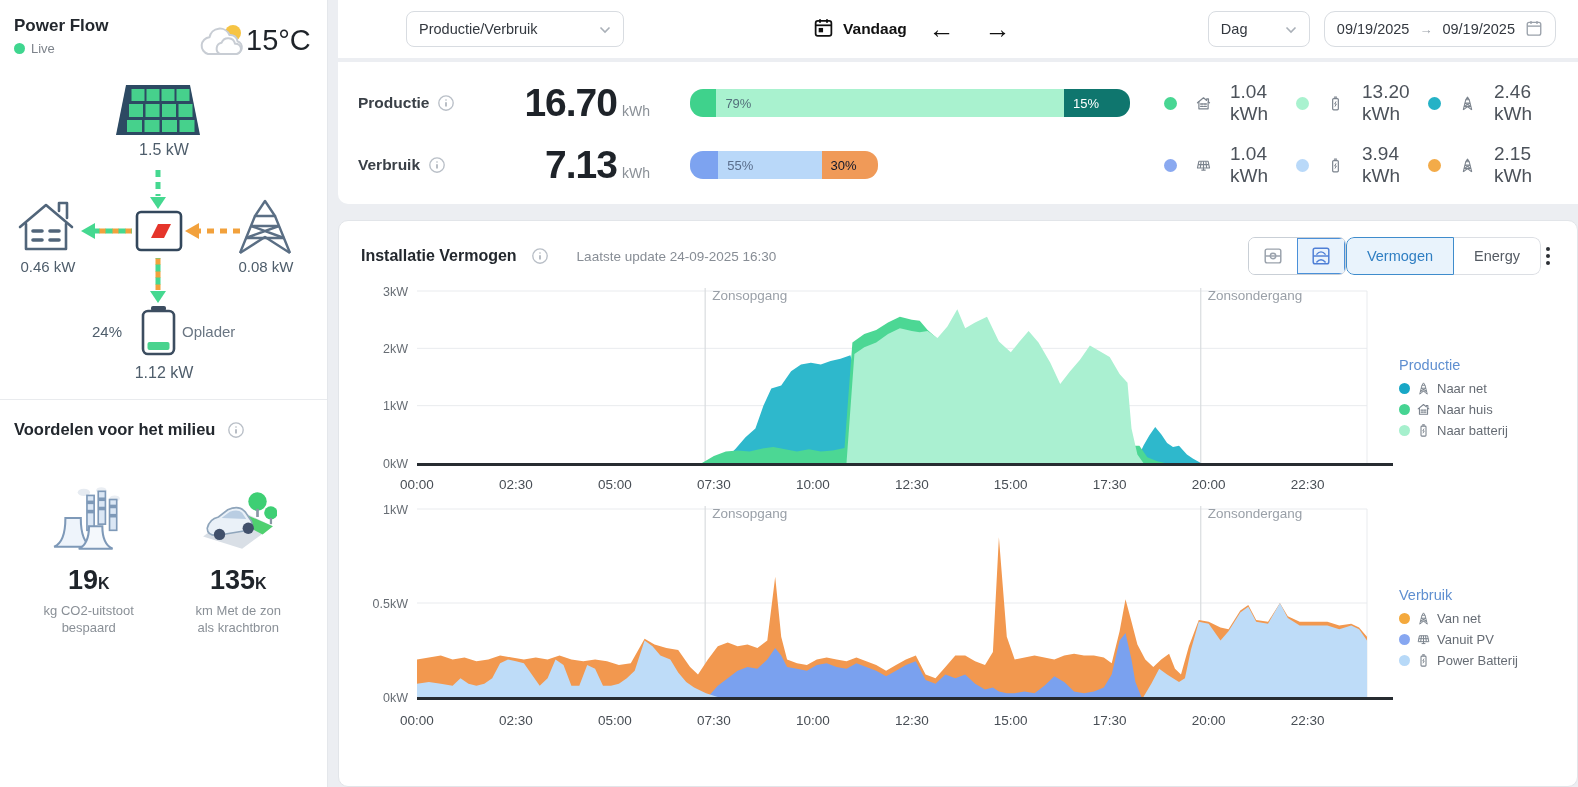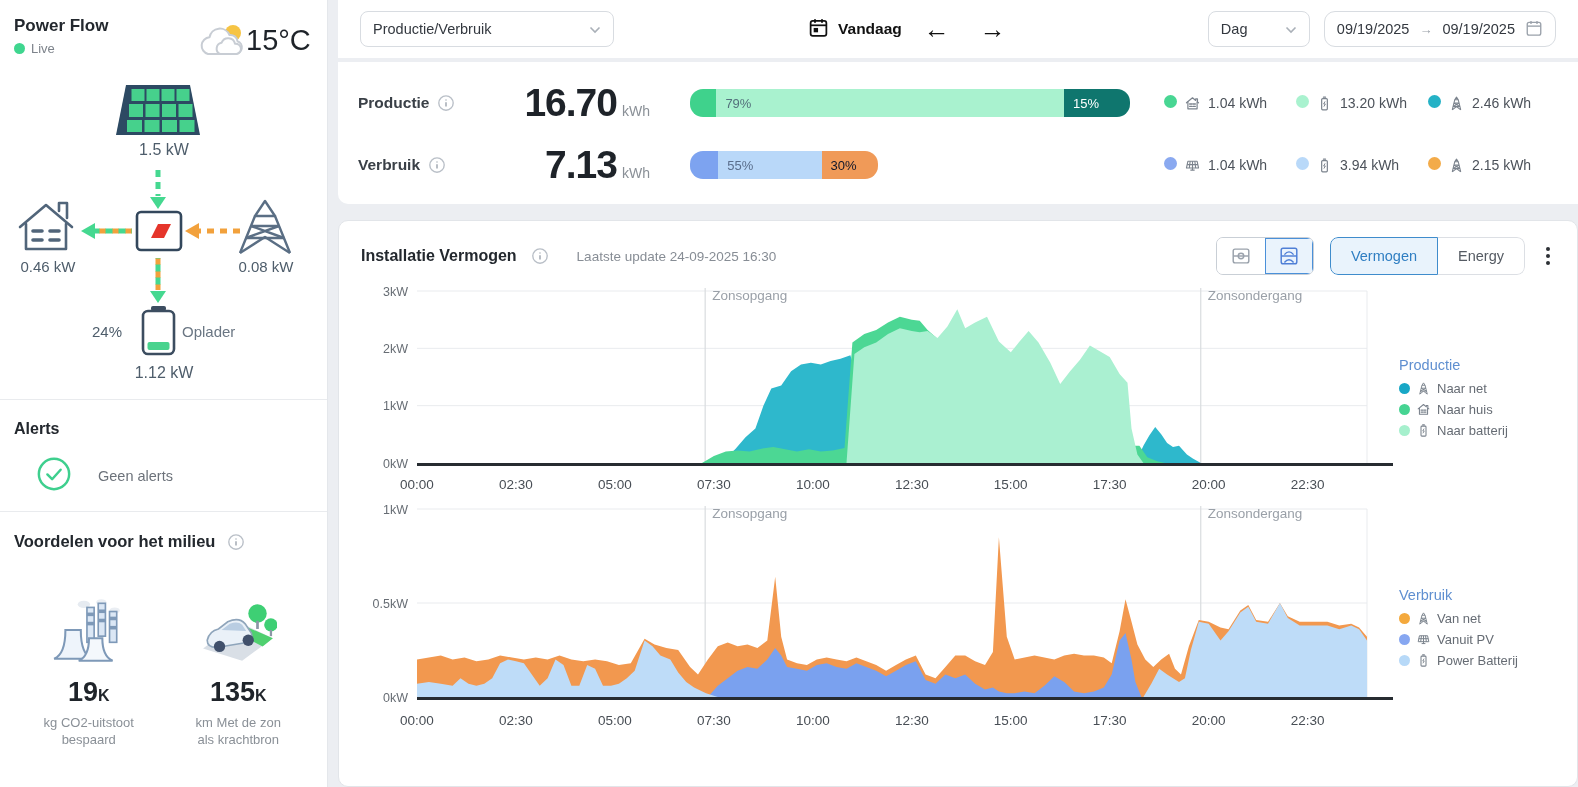--- a/index.html
+++ b/index.html
@@ -24,21 +24,21 @@
   .env-stats { display:flex; margin-top:46px; }
   .env-stat { width:50%; text-align:center; }
   .env-num { font-size:27px; font-weight:700; color:#1f242a; margin-top:10px; }
   .env-num .suf { font-size:16px; font-weight:700; }
   .env-label { font-size:13px; color:#8a9097; margin-top:6px; line-height:17px; }
 
   
   .main { flex:1; min-width:0; margin-left:10px; display:flex; flex-direction:column; }
   .toolbar { height:58px; background:#fff; display:flex; align-items:center; padding:0 22px; justify-content:space-between; }
   .select { border:1px solid #d8dce1; border-radius:8px; height:36px; display:flex; align-items:center; justify-content:space-between; padding:0 12px; font-size:14.5px; color:#33383f; background:#fff; cursor:pointer; }
-  .sel-view { width:254px; }
+  .sel-view { width:218px;margin-left:46px; }
   .sel-period { width:102px; }
   .tb-center { display:flex; align-items:center; gap:14px; }
   .tb-today { display:flex; align-items:center; gap:9px; font-size:15.5px; font-weight:700; color:#111; cursor:pointer; }
   .nav-arrow { font-size:26px; font-weight:700; color:#111; cursor:pointer; line-height:1; padding:0 8px; }
   .tb-right { display:flex; align-items:center; gap:14px; }
   .datebox { border:1px solid #d8dce1; border-radius:11px; height:36px; display:flex; align-items:center; gap:10px; padding:0 12px; font-size:14.5px; color:#33383f; background:#fff; }
   .datebox .sep { color:#9aa0a8; font-size:13px; }
   .gap4 { height:4px; }
   .gap16 { height:16px; }
 
@@ -46,30 +46,30 @@
   .sum-row { display:flex; align-items:center; height:62px; }
   .sum-label { width:122px; display:flex; align-items:center; gap:8px; font-size:15.5px; font-weight:600; color:#3a4047; }
   .sum-value { width:210px; display:flex; align-items:baseline; justify-content:flex-end; padding-right:40px; }
   .sum-value .big { font-size:39px; font-weight:700; color:#1e2329; letter-spacing:-1px; }
   .sum-value .unit { font-size:14px; color:#8a9097; margin-left:5px; }
   .sum-barwrap { width:440px; }
   .sum-bar { height:28px; border-radius:13px; overflow:hidden; display:flex; }
   .sum-bar .seg { height:100%; display:flex; align-items:center; }
   .sum-bar .seg span { font-size:13px; padding-left:9px; }
   .sum-legend { display:flex; margin-left:34px; }
-  .sl-item { width:132px; display:flex; align-items:flex-start; gap:7px; font-size:14px; color:#4c525a; }
+  .sl-item { width:132px; display:flex; align-items:center; gap:18px; font-size:19px; color:#4c525a; }
   .sl-item .dot { width:13px; height:13px; border-radius:50%; flex:0 0 13px; }
   .mi svg { width:17px; height:17px; display:block; }
   .info-ic svg { width:18px; height:18px; display:block; }
 
   .chart-card { flex:1; background:#fff; border:1px solid #e2e5e9; border-radius:10px; overflow:hidden; }
   .cc-header { display:flex; align-items:center; padding:16px 22px 4px 22px; }
   .cc-title { font-size:16px; font-weight:700; color:#23282e; }
   .cc-update { font-size:13.5px; color:#878d95; margin-left:28px; }
-  .cc-controls { margin-left:auto; display:flex; align-items:center; gap:16px; }
+  .cc-controls { margin-left:auto; display:flex; align-items:center; }
   .view-toggle { display:flex; border:1px solid #c9cfd6; border-radius:7px; overflow:hidden; }
   .vt-btn { width:48px; height:36px; display:flex; align-items:center; justify-content:center; cursor:pointer; background:#fff; color:#9aa2ac; }
   .vt-btn.active { background:#eaf3fc; color:#4f7fd6; box-shadow:inset 0 0 0 1px #4a90d9; }
   .vt-btn svg { width:22px; height:22px; }
   .tabs { display:flex; border-radius:8px; overflow:hidden; }
   .tab { height:38px; padding:0 20px; display:flex; align-items:center; font-size:14.5px; cursor:pointer; border:1px solid #dcdfe4; background:#fff; color:#555b63; }
   .tab.active { background:#e9f3fc; color:#2f7ec2; border:1px solid #3f8ccc; border-radius:8px 0 0 8px; }
   .tab.right { border-left:none; border-radius:0 8px 8px 0; }
   .kebab { width:14px; display:flex; flex-direction:column; gap:3px; align-items:center; cursor:pointer; }
   .kebab i { width:4px; height:4px; border-radius:50%; background:#2c3035; }
@@ -170,32 +170,20 @@
     </svg>
 
     <div class="pf-text" style="top:141px; left:0; width:328px; font-size:16px;">1.5 kW</div>
     <div class="pf-text" style="top:258px; left:2px; width:92px;">0.46 kW</div>
     <div class="pf-text" style="top:258px; left:220px; width:92px;">0.08 kW</div>
     <div class="pf-text" style="top:323px; left:62px; width:60px; text-align:right;">24%</div>
     <div class="pf-text" style="top:323px; left:182px; width:70px; text-align:left; color:#6a7683;">Oplader</div>
     <div class="pf-text" style="top:364px; left:0; width:328px; font-size:16px;">1.12 kW</div>
   </div>
 
-  <div class="alerts-area">
-    <div class="alerts-title">Alerts</div>
-    <div class="alerts-row">
-      <span>
-        <svg width="36" height="36" viewBox="0 0 38 38">
-            <circle cx="19" cy="19" r="16" fill="none" stroke="#3ecf8e" stroke-width="2.6"></circle>
-            <path d="M12 19.5 l5 5 L26 14.5" stroke="#3ecf8e" stroke-width="2.6" fill="none" stroke-linecap="round" stroke-linejoin="round"></path>
-          </svg>
-      </span>
-      <span>Geen alerts</span>
-    </div>
-  </div>
 
   <div class="env-area">
     <div class="env-title">
         <span>Voordelen voor het milieu</span>
       <span class="info-ic">
           <svg viewBox="0 0 20 20">
             <circle cx="10" cy="10" r="8" fill="none" stroke="#b9bfc7" stroke-width="1.5"></circle>
             <path d="M10 9.2 V14 M10 6 v1.2" stroke="#a4abb4" stroke-width="1.7" fill="none"></path>
           </svg>
         </span>

